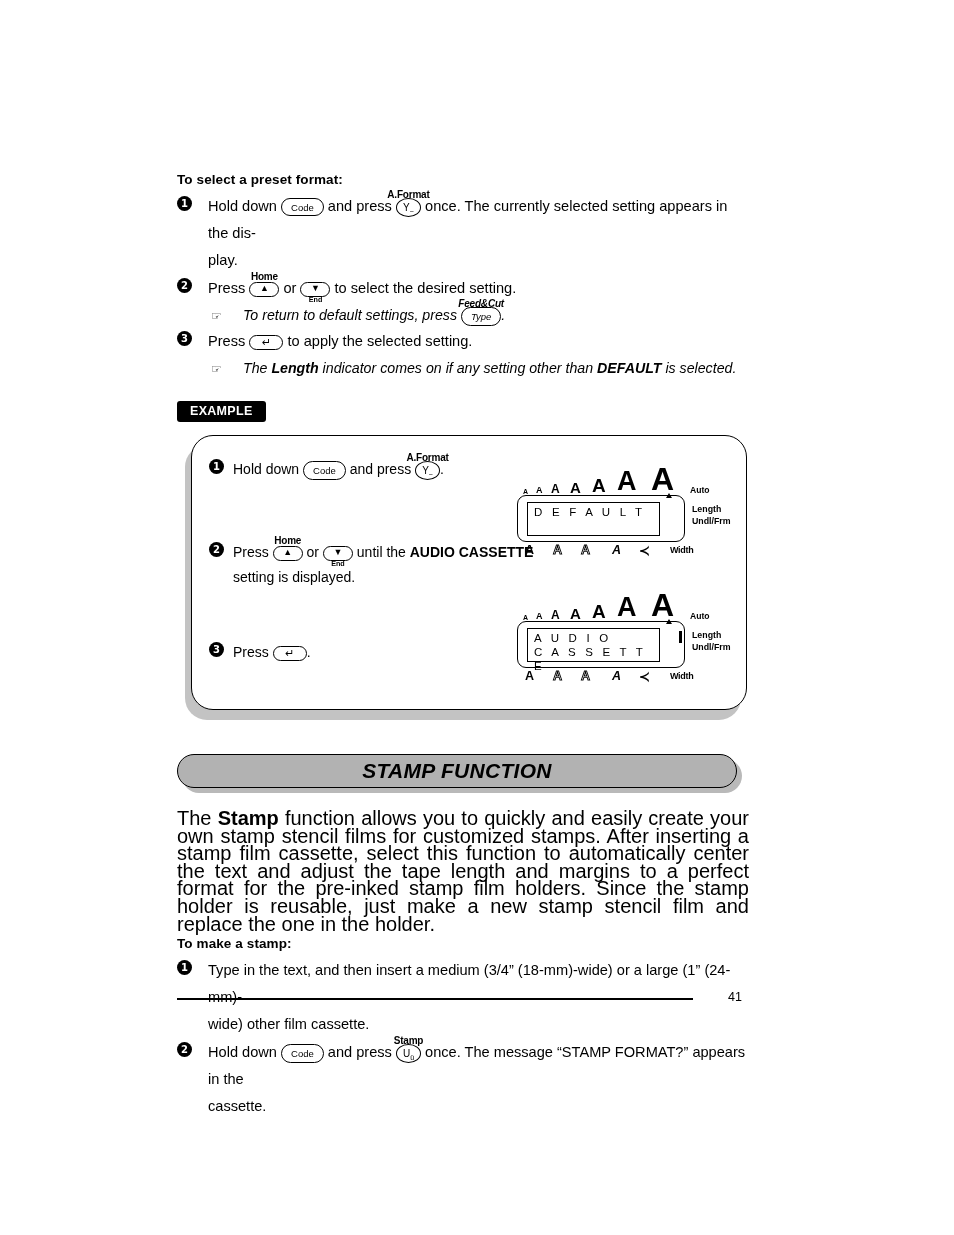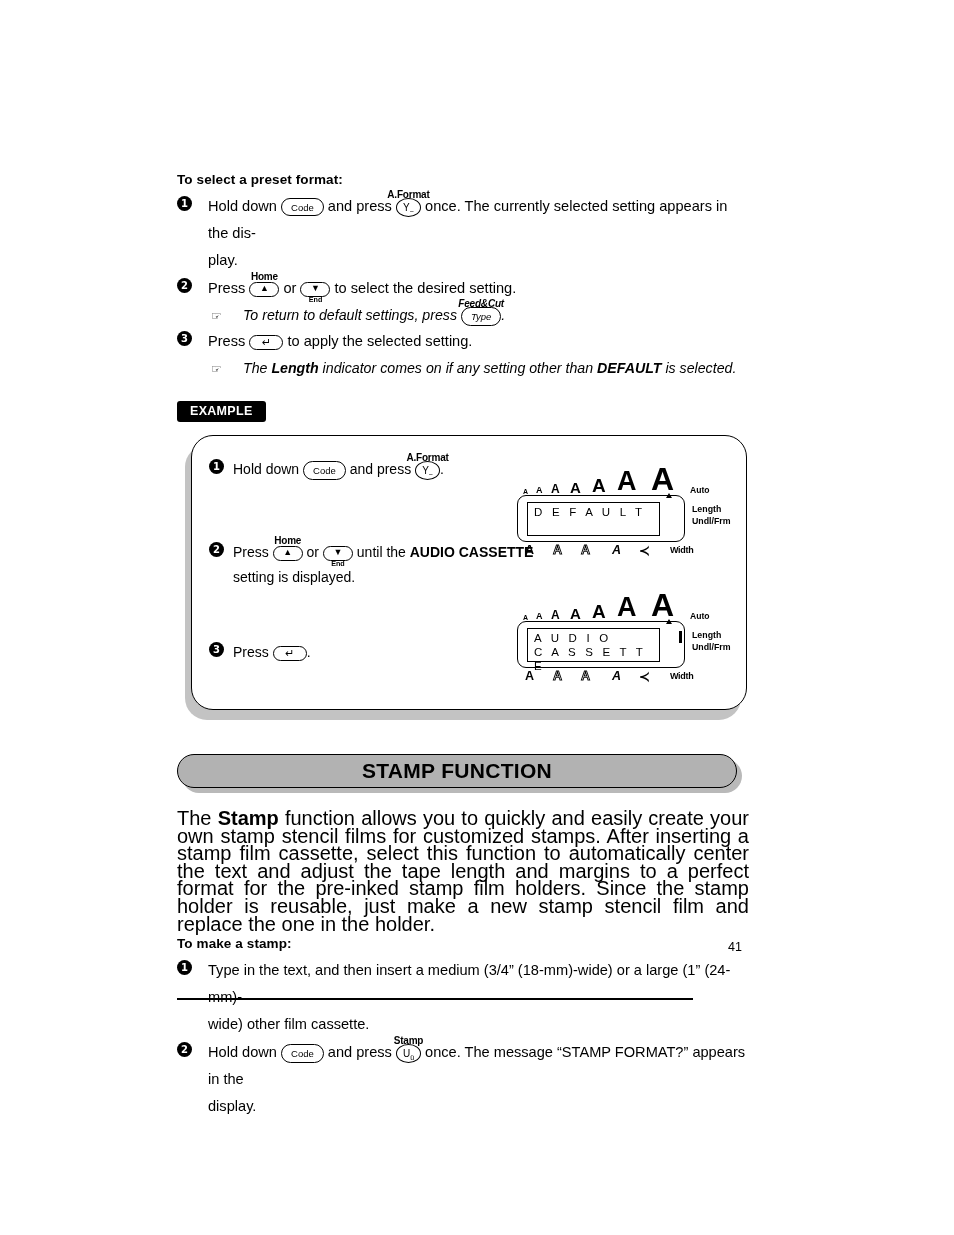--- a/index.html
+++ b/index.html
@@ -336,36 +336,37 @@
     width: 560px;
     height: 34px;
     background: #b2b2b2;
     border: 1.4px solid #000;
     border-radius: 17px;
     box-sizing: border-box;
     text-align: center;
     line-height: 32px;
     font-size: 21px;
     font-weight: bold;
+    font-style: italic;
     letter-spacing: 0.3px;
   }
 
   
   .footer-rule {
     position: absolute;
     left: 177px;
     top: 998px;
     width: 516px;
     height: 2.4px;
     background: #000;
   }
   .footer-page {
     position: absolute;
     left: 728px;
-    top: 940px;
+    top: 990px;
     font-size: 12.5px;
     font-family: "Liberation Sans", sans-serif;
   }
 </style>
 </head>
 <body>
 
 <div class="page">
   <div class="content">
 
@@ -530,20 +531,20 @@
     </div>
 
     <div class="step">
       <span class="step-num">2</span>
       <span>Hold down</span>
       <span class="keywrap"><span class="key wide">Code</span></span>
       <span>and press</span>
       <span class="keywrap"><span class="keytop">Stamp</span><span class="key round"><span>U</span><span class="sub">ü</span></span></span>
       <span>once. The message “STAMP FORMAT?” appears in the</span>
       <br>
-      <span>display.</span>
+      <span>cassette.</span>
     </div>
 
   </div>
 
   <div class="footer-rule"></div>
   <div class="footer-page">41</div>
 </div>
 
 </body></html>

